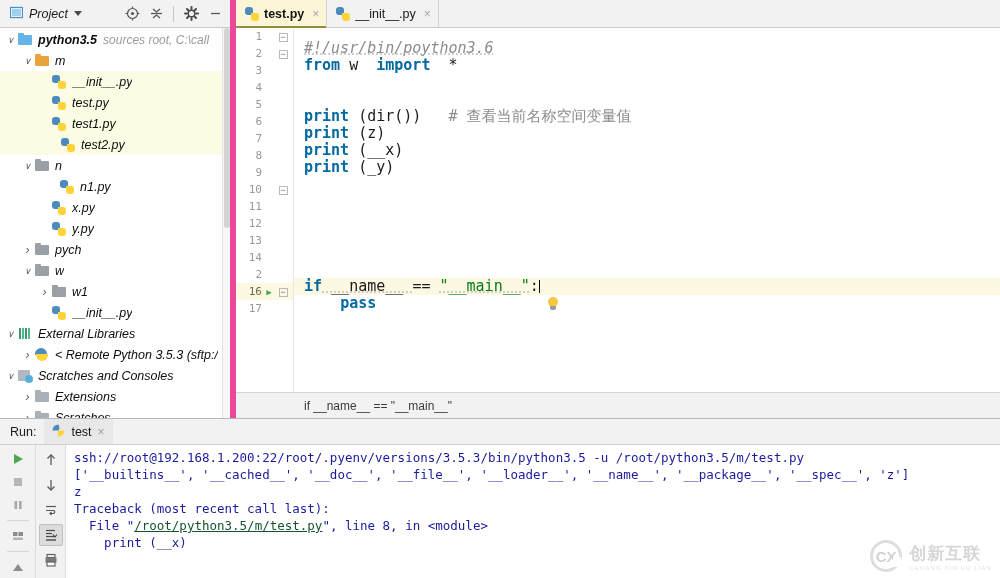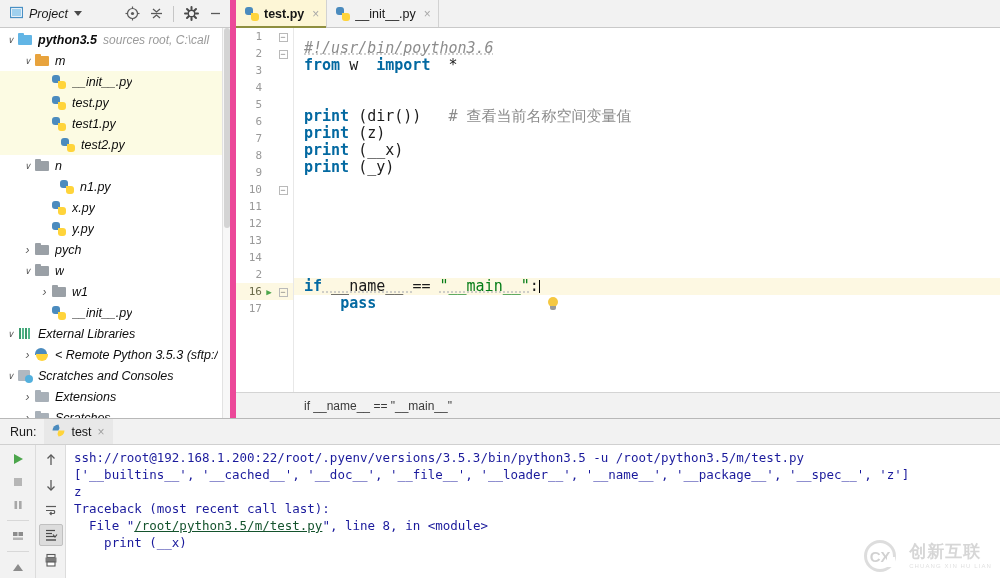--- a/index.html
+++ b/index.html
@@ -230,21 +230,21 @@
   #console {
     flex:1; background:#ffffff; padding:4px 0 0 8px;
     font-family:"DejaVu Sans Mono", monospace; font-size:12.5px;
     color:#1a1a9c; overflow:hidden; position:relative;
   }
   .oline { height:17px; line-height:17px; white-space:pre; }
   .err { color:#1a1a9c; }
   .link { color:#14532d; text-decoration:underline; }
   #watermark {
     position:absolute; right:8px; bottom:6px;
-    display:flex; gap:13px; opacity:0.45;
+    display:flex; align-items:center; gap:7px; opacity:0.45;
   }
   #wm-logo {
     width:32px; height:32px; border-radius:50%;
     border:3px solid #b5b5b5; position:relative;
     display:flex; align-items:center; justify-content:center;
     font-family:"Liberation Sans", sans-serif; font-weight:bold;
     font-size:15px; color:#9a9a9a;
   }
   #wm-logo::after {
     content:""; position:absolute; right:-2px; bottom:2px; width:8px; height:10px;

